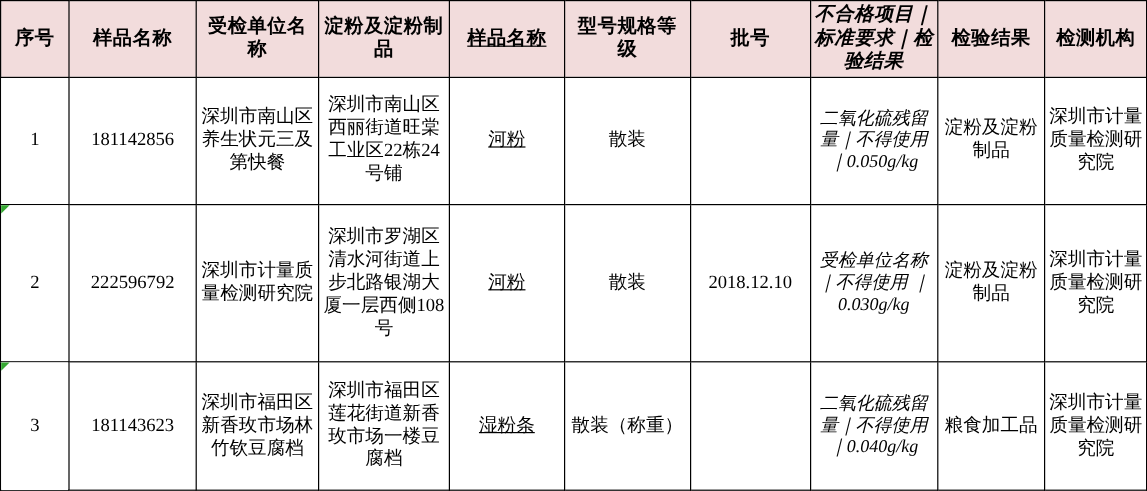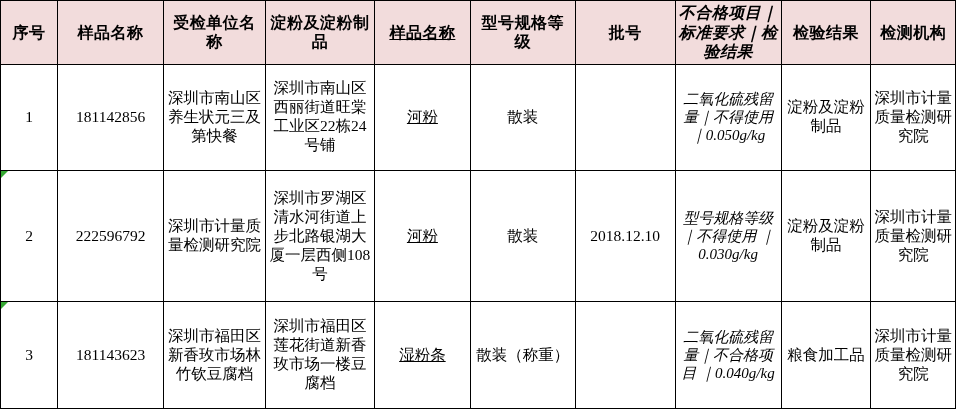--- a/index.html
+++ b/index.html
@@ -114,31 +114,31 @@
         <td class="col-9">深圳市计量质量检测研究院</td>
       </tr>
       <tr>
         <td class="col-0 idx-cell num">2</td>
         <td class="col-1 num">222596792</td>
         <td class="col-2">深圳市计量质量检测研究院</td>
         <td class="col-3">深圳市罗湖区清水河街道上步北路银湖大厦一层西侧108号</td>
         <td class="col-4">河粉</td>
         <td class="col-5">散装</td>
         <td class="col-6 num">2018.12.10</td>
-        <td class="col-7 nonconf">型号规格等级｜不得使用 ｜0.030g/kg</td>
+        <td class="col-7 nonconf">受检单位名称｜不得使用 ｜0.030g/kg</td>
         <td class="col-8">淀粉及淀粉制品</td>
         <td class="col-9">深圳市计量质量检测研究院</td>
       </tr>
       <tr>
         <td class="col-0 idx-cell num">3</td>
         <td class="col-1 num">181143623</td>
         <td class="col-2">深圳市福田区新香玫市场林竹钦豆腐档</td>
         <td class="col-3">深圳市福田区莲花街道新香玫市场一楼豆腐档</td>
         <td class="col-4">湿粉条</td>
         <td class="col-5">散装（称重）</td>
         <td class="col-6 num"></td>
-        <td class="col-7 nonconf">二氧化硫残留量｜不合格项目 ｜0.040g/kg</td>
+        <td class="col-7 nonconf">二氧化硫残留量｜不得使用 ｜0.040g/kg</td>
         <td class="col-8">粮食加工品</td>
         <td class="col-9">深圳市计量质量检测研究院</td>
       </tr>
     </tbody>
   </table>
 </div>
 
 </body></html>

